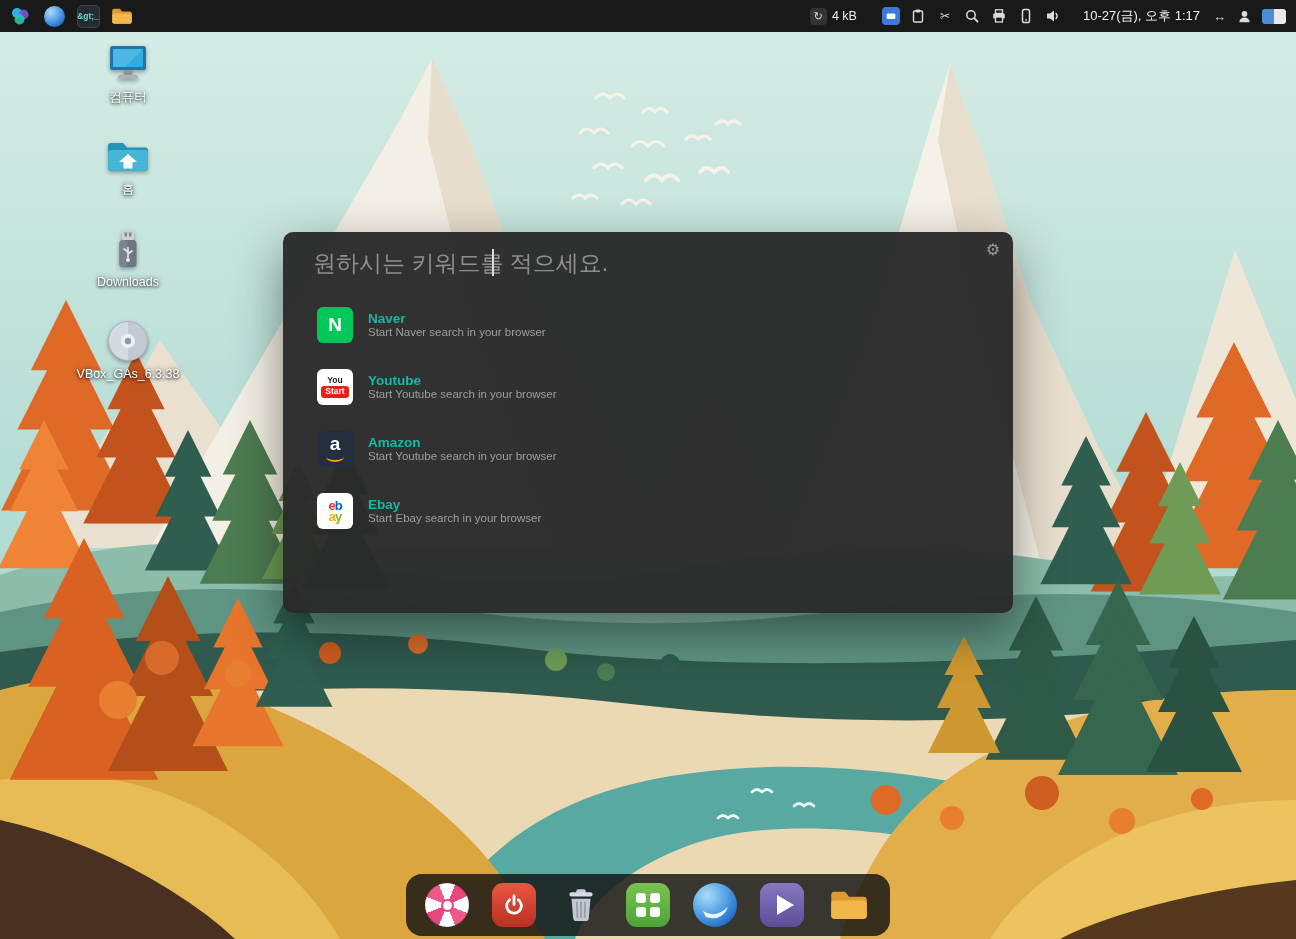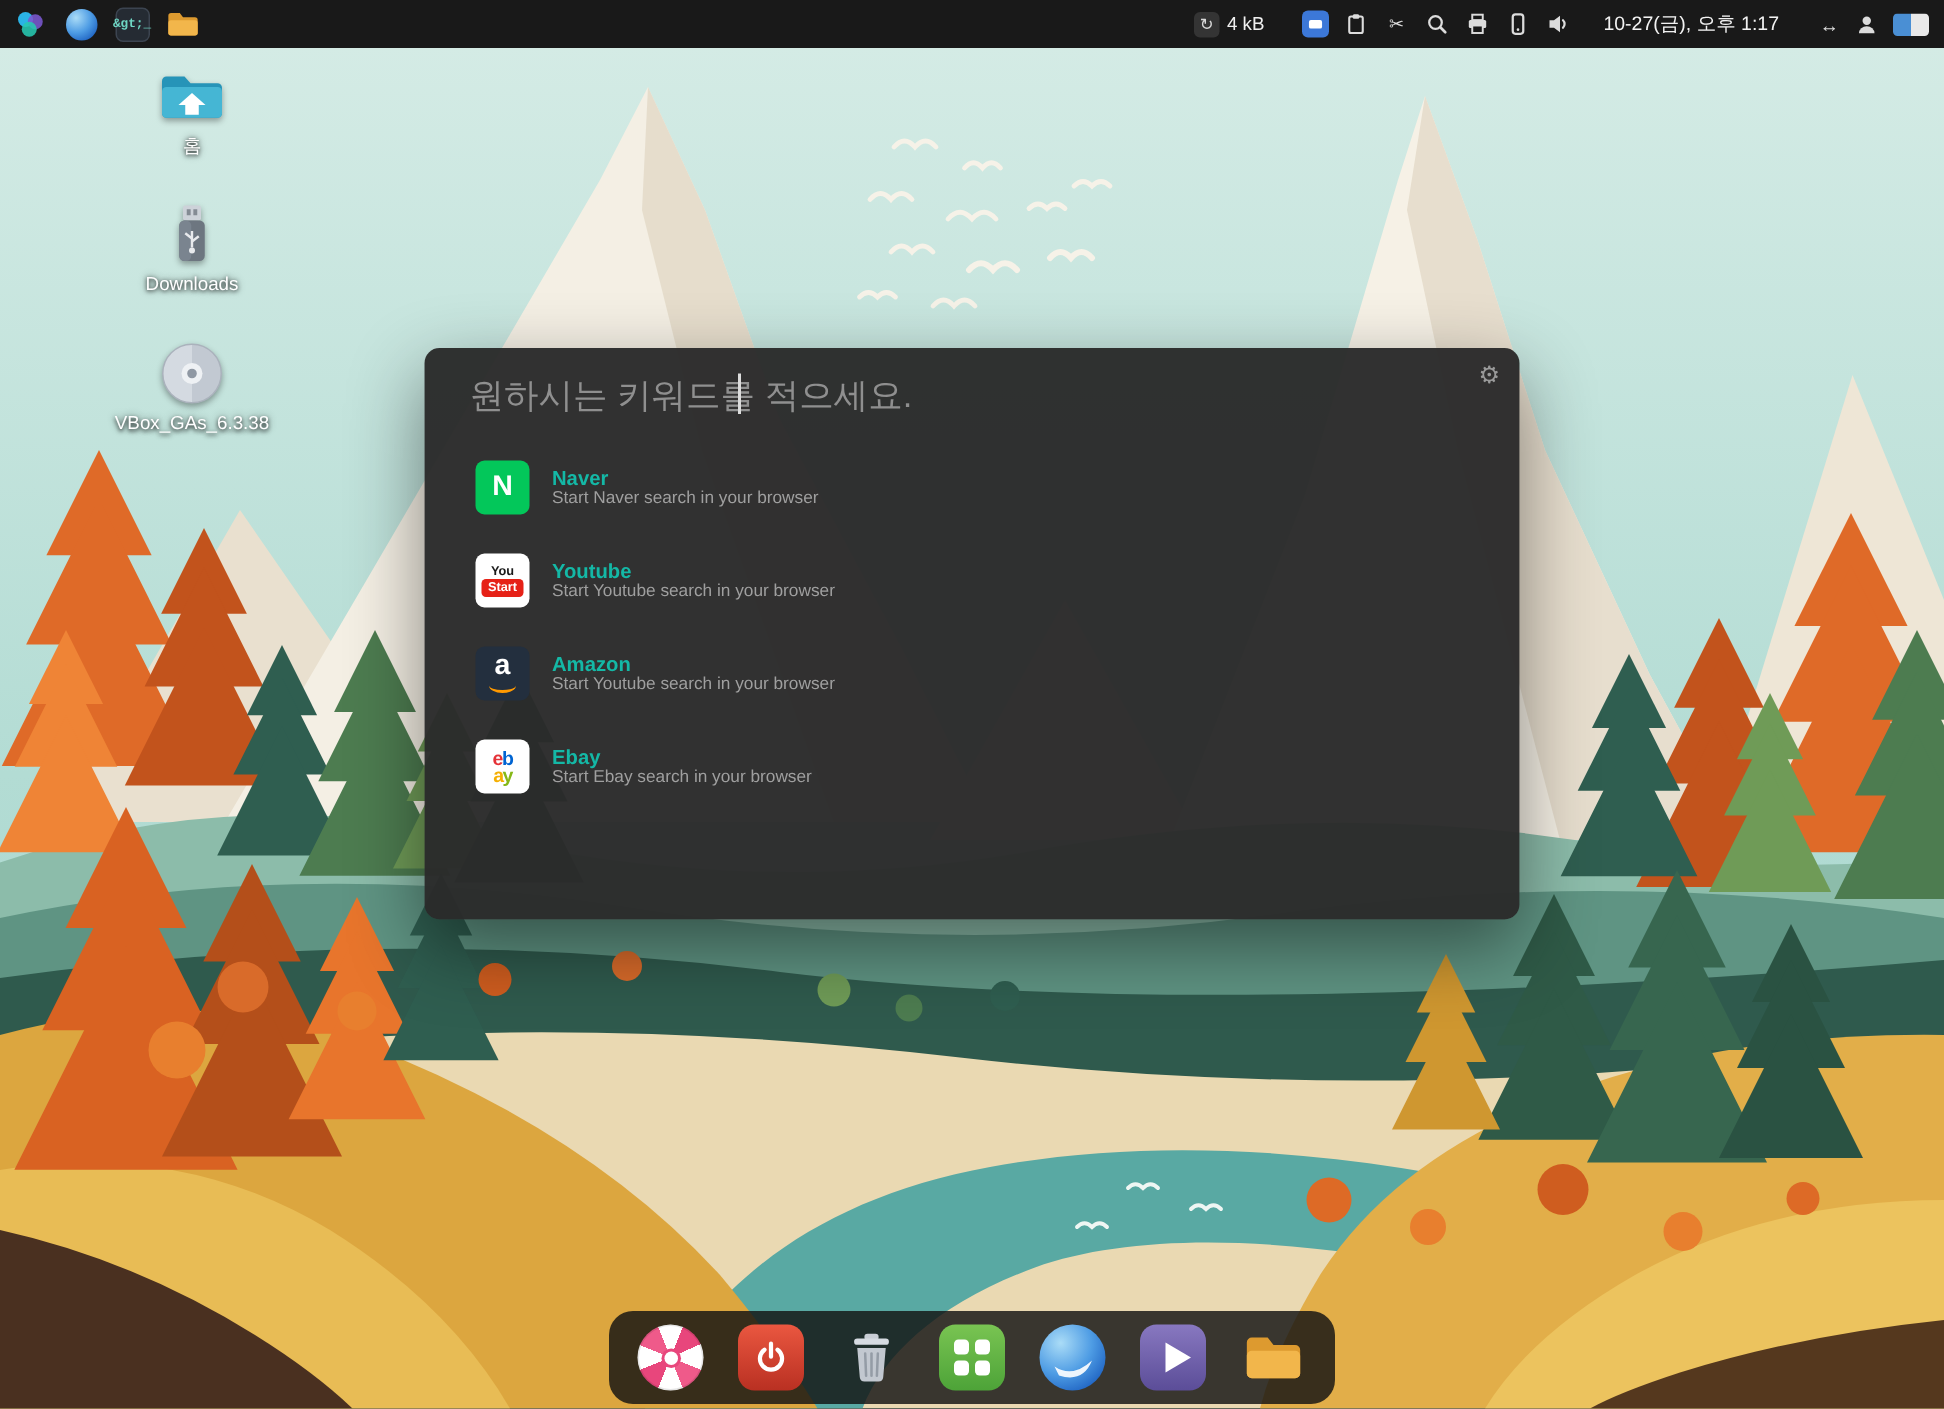--- a/index.html
+++ b/index.html
@@ -10,39 +10,39 @@
   #wallpaper{position:absolute;inset:0;width:100%;height:100%;display:block;}
 
   
   #topbar{position:absolute;top:0;left:0;right:0;height:32px;background:#191919;
           display:flex;align-items:center;z-index:60;color:#e6e6e6;}
   .tb-left{display:flex;align-items:center;gap:10px;padding-left:8px;}
   .tb-app{width:24px;height:24px;display:flex;align-items:center;justify-content:center;
           background:transparent;border:0;padding:0;cursor:pointer;}
   .tb-app svg{width:22px;height:22px;}
   .term-box{width:21px;height:21px;border-radius:5px;background:#252b33;border:1px solid #3c4450;
-            color:#6fd7c4;font-family:Liberation Mono, monospace;
+            color:#6fd7c4;font-family:Liberation Sans, sans-serif;
             font-size:8.5px;font-weight:bold;display:flex;align-items:center;justify-content:center;}
   .mini-folder{width:22px;height:19px;}
   .whale-mini{width:21px;height:21px;border-radius:50%;
               background:radial-gradient(circle at 32% 28%,#aadcf7,#4e9ce4 48%,#1b5fc0 85%);}
 
   .tb-right{margin-left:auto;display:flex;align-items:center;gap:9px;padding-right:10px;font-size:13px;}
   .net{display:flex;align-items:center;gap:5px;margin-right:16px;cursor:pointer;}
   .net-ic{width:17px;height:17px;border-radius:4px;background:#343434;color:#d8d8d8;font-size:11px;
           display:flex;align-items:center;justify-content:center;}
   .net-val{color:#f0f0f0;font-size:12.5px;}
   .tray{display:flex;align-items:center;gap:9px;}
   .tray-ic{width:18px;height:18px;display:flex;align-items:center;justify-content:center;
            color:#dedede;font-size:12px;cursor:pointer;}
   .tray-ic svg{width:16px;height:16px;}
   .im-ic{width:18px;height:18px;border-radius:4px;background:#3c78d8;display:flex;
          align-items:center;justify-content:center;cursor:pointer;}
   .im-ic svg{width:14px;height:14px;}
-  .clock{margin:0 18px 0 12px;font-size:13px;color:#f2f2f2;cursor:pointer;white-space:nowrap;}
+  .clock{margin:0 4px 0 12px;font-size:13px;color:#f2f2f2;cursor:pointer;white-space:nowrap;}
   .resize{font-size:13px;color:#dddddd;cursor:pointer;}
   .user-ic{width:18px;height:18px;display:flex;align-items:center;justify-content:center;cursor:pointer;}
   .user-ic svg{width:15px;height:15px;}
   .ws{width:24px;height:15px;border-radius:3px;overflow:hidden;display:flex;cursor:pointer;}
   .ws i{flex:1;display:block;}
   .ws .a{background:#4a8fd4;}
   .ws .b{background:#e9e9e9;}
 
   
   #desk-icons{position:absolute;left:80px;top:42px;display:flex;flex-direction:column;gap:30px;z-index:10;}
@@ -307,20 +307,30 @@
       <span class="ws">
           <i class="a"></i>
           <i class="b"></i>
         </span>
     </div>
   </div>
 
   <div id="desk-icons">
     <div class="dicon">
       <svg viewBox="0 0 48 44">
+        <rect x="6" y="4" width="36" height="24" rx="2.5" fill="#1f74a8"></rect>
+        <rect x="9" y="7" width="30" height="18" rx="1.5" fill="#35aadc"></rect>
+        <path d="M9,7 h30 l-18,18 h-12 Z" fill="#5cc3ea" opacity="0.6"></path>
+        <rect x="20" y="28" width="8" height="5" fill="#8d969e"></rect>
+        <rect x="14" y="33" width="20" height="4" rx="2" fill="#aab3ba"></rect>
+      </svg>
+      <span class="dlabel">컴퓨터</span>
+    </div>
+    <div class="dicon">
+      <svg viewBox="0 0 48 44">
         <path d="M4,12 a3,3 0 0 1 3,-3 h12 l4,4.5 h18 a3,3 0 0 1 3,3 v17 a3,3 0 0 1 -3,3 H7 a3,3 0 0 1 -3,-3 Z" fill="#2694b8"></path>
         <rect x="4" y="16" width="40" height="20.5" rx="3" fill="#45b6d4"></rect>
         <polygon points="24,20 33,28 15,28" fill="#ffffff"></polygon>
         <rect x="19.5" y="28" width="9" height="6.5" fill="#ffffff"></rect>
       </svg>
       <span class="dlabel">홈</span>
     </div>
     <div class="dicon">
       <svg viewBox="0 0 48 44">
         <rect x="18" y="3" width="12" height="10" rx="1.5" fill="#cdd2d9"></rect>

